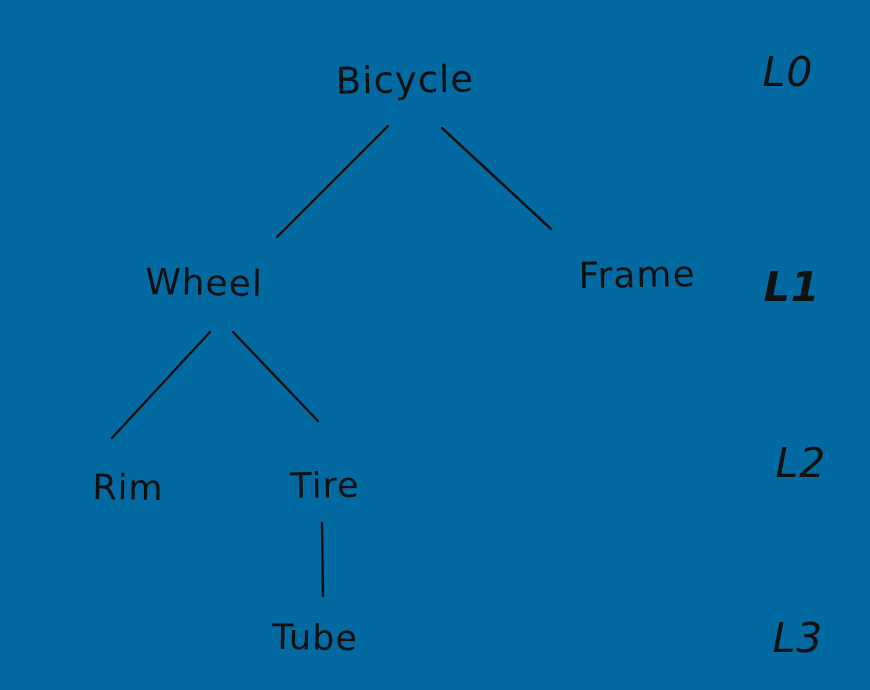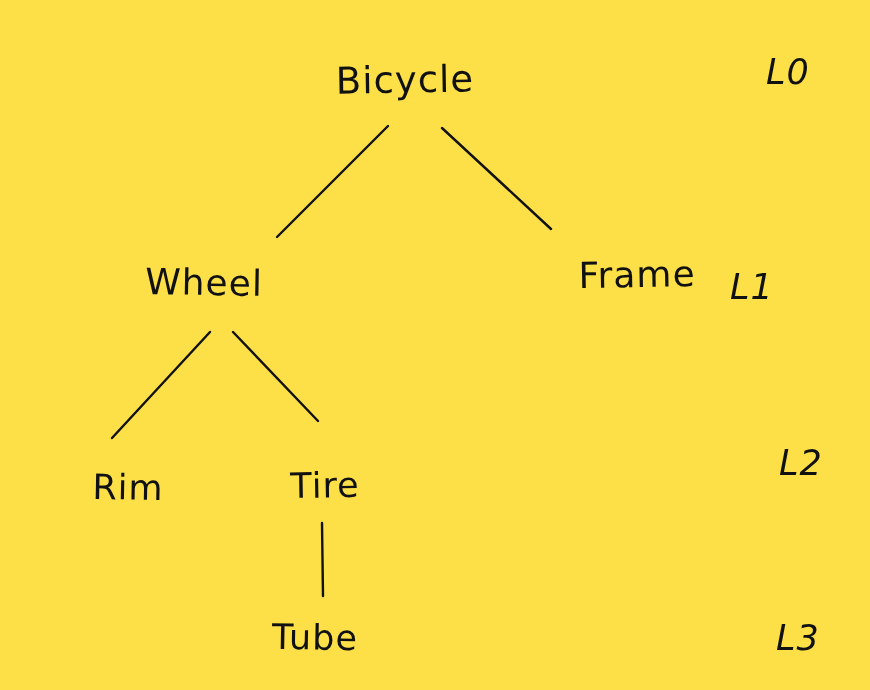--- a/index.html
+++ b/index.html
@@ -4,21 +4,21 @@
 <style>
   html, body {
     margin: 0;
     padding: 0;
     background: #ffffff;
   }
   .canvas {
     position: relative;
     width: 870px;
     height: 690px;
-    background: #fde047;
+    background: #0369a1;
     overflow: hidden;
     font-family: "DejaVu Sans", sans-serif;
   }
   .edges-svg {
     position: absolute;
     left: 0;
     top: 0;
     width: 870px;
     height: 690px;
   }
@@ -36,21 +36,21 @@
     letter-spacing: 1px;
     white-space: nowrap;
     line-height: 1;
   }
   .node-label.tilt-a { transform: translate(-50%, -50%) rotate(-1deg); }
   .node-label.tilt-b { transform: translate(-50%, -50%) rotate(1deg); }
   .level-label {
     position: absolute;
     transform: translate(-50%, -50%);
     color: #111111;
-    font-size: 35px;
+    font-size: 41px;
     font-weight: 500;
     font-style: italic;
     letter-spacing: 1px;
     white-space: nowrap;
     line-height: 1;
   }
 </style>
 </head>
 <body>
 
@@ -71,19 +71,19 @@
   <div class="node-label tilt-a" style="left:637px; top:275px; font-size:36px;">Frame</div>
 
   <div class="node-label tilt-b" style="left:128px; top:488px; font-size:35px;">Rim</div>
 
   <div class="node-label tilt-a" style="left:325px; top:486px; font-size:35px;">Tire</div>
 
   <div class="node-label tilt-b" style="left:315px; top:638px; font-size:35px;">Tube</div>
 
   <div class="level-label" style="left:788px; top:72px;">L0</div>
 
-  <div class="level-label" style="left:752px; top:287px;">L1</div>
+  <div class="level-label" style="left:792px; top:287px;font-weight:bold;">L1</div>
 
   <div class="level-label" style="left:801px; top:463px;">L2</div>
 
   <div class="level-label" style="left:798px; top:638px;font-style:italic;">L3</div>
 
 </div>
 
 </body></html>

